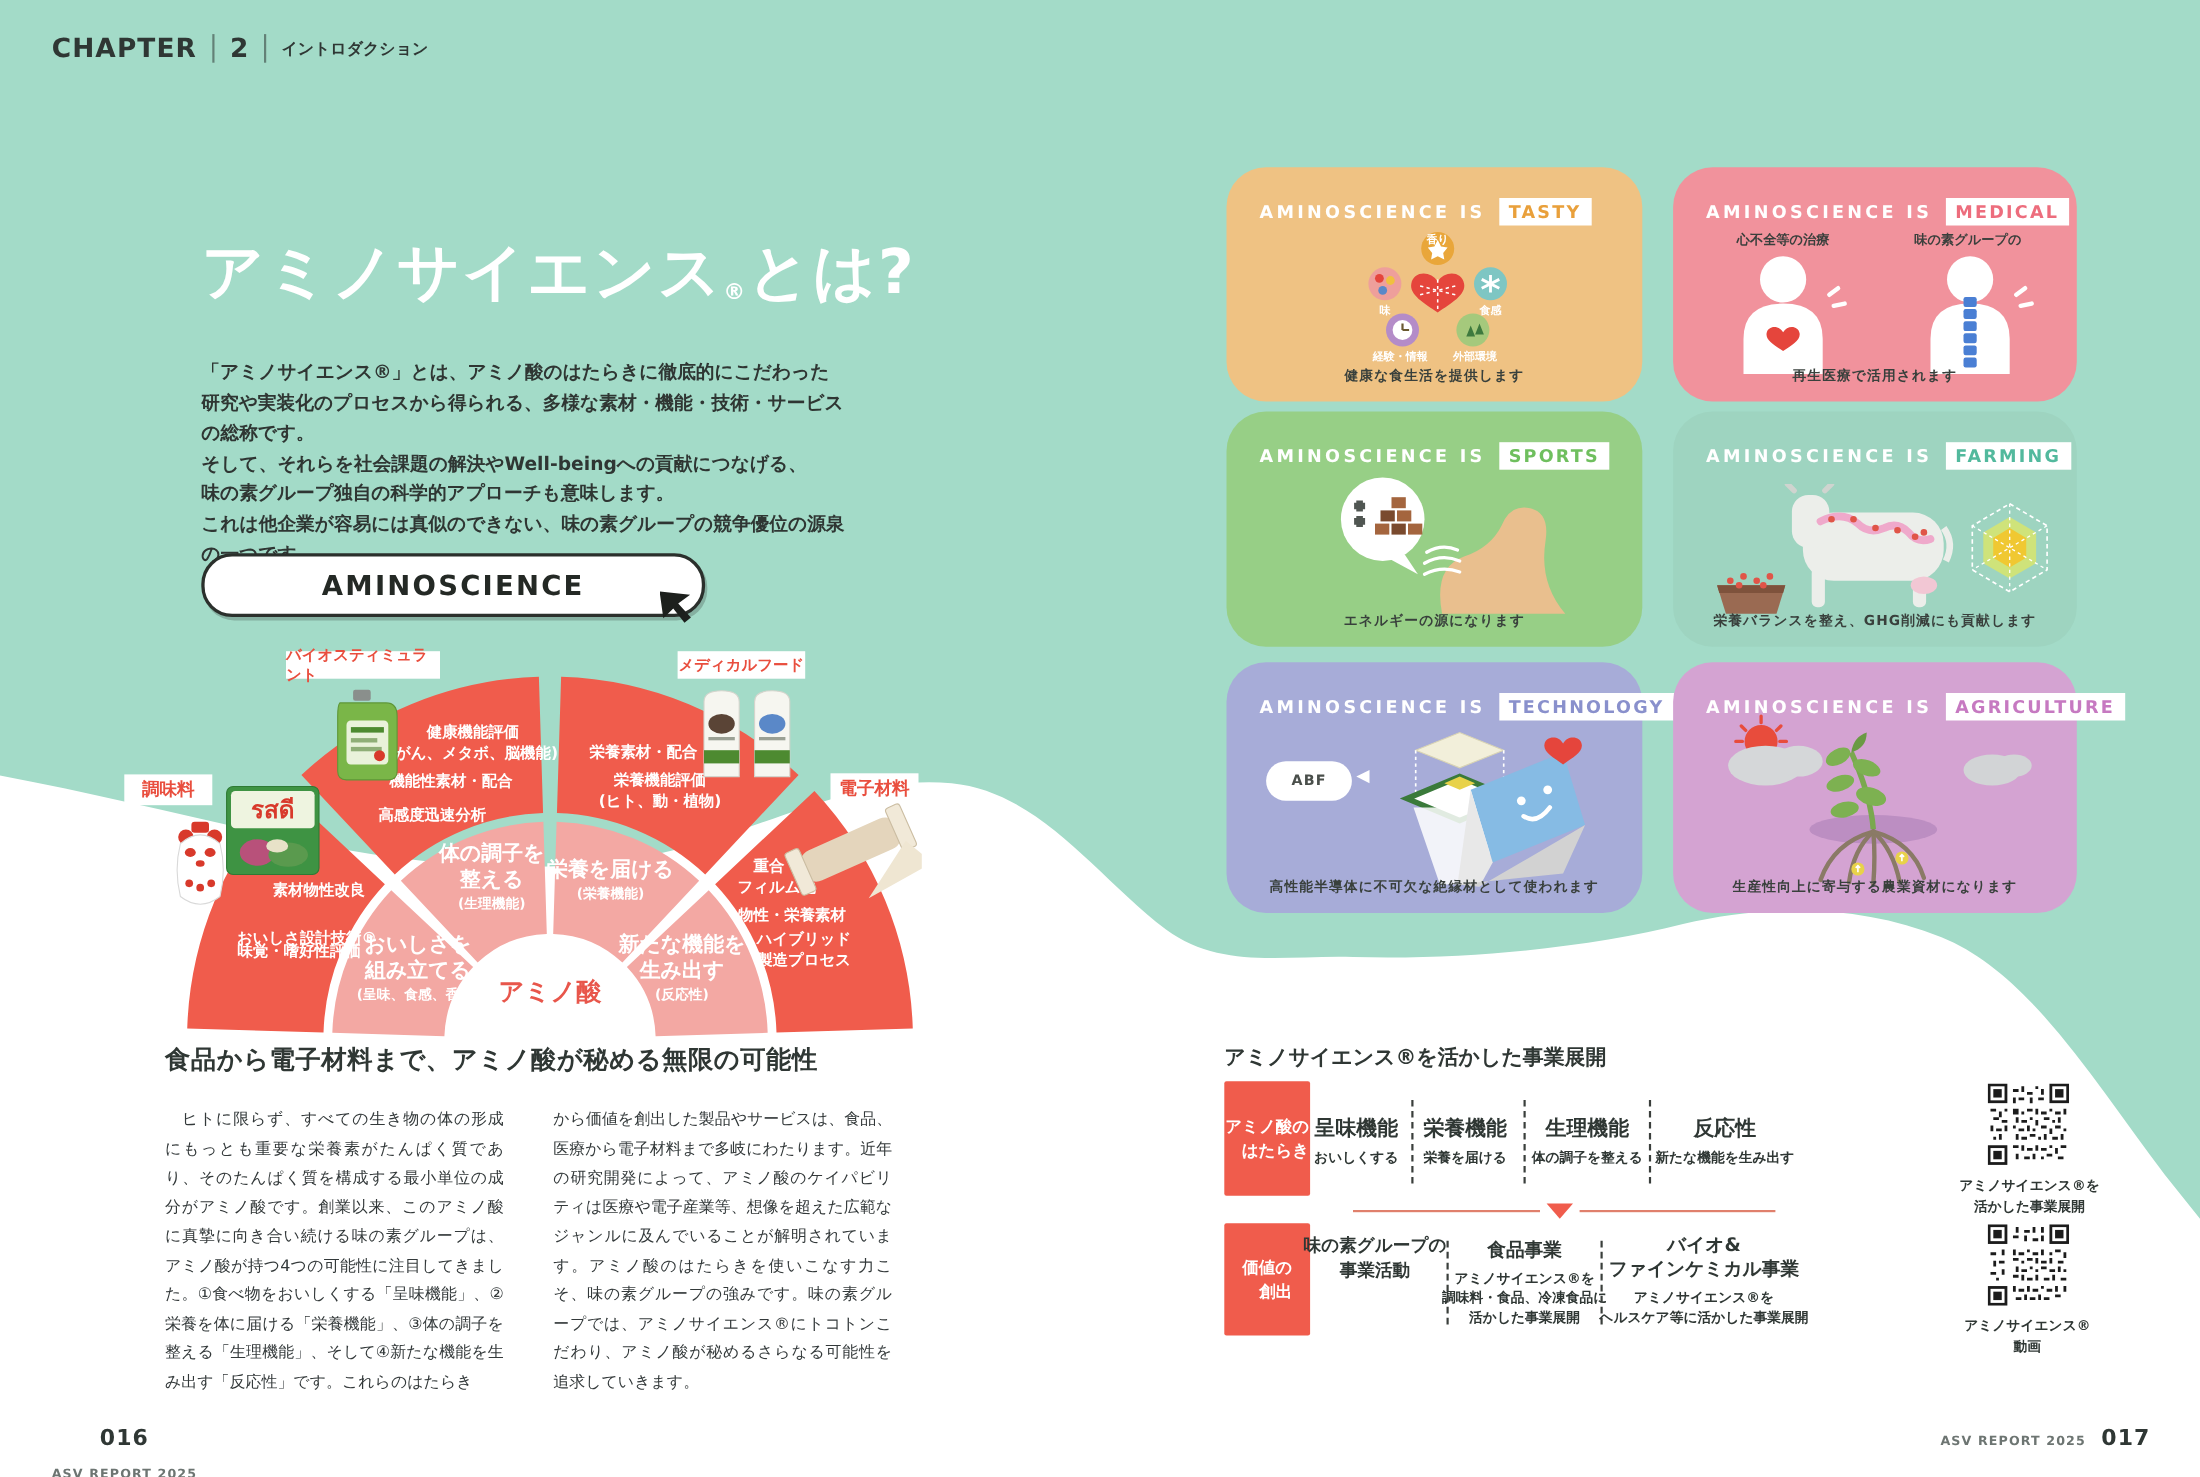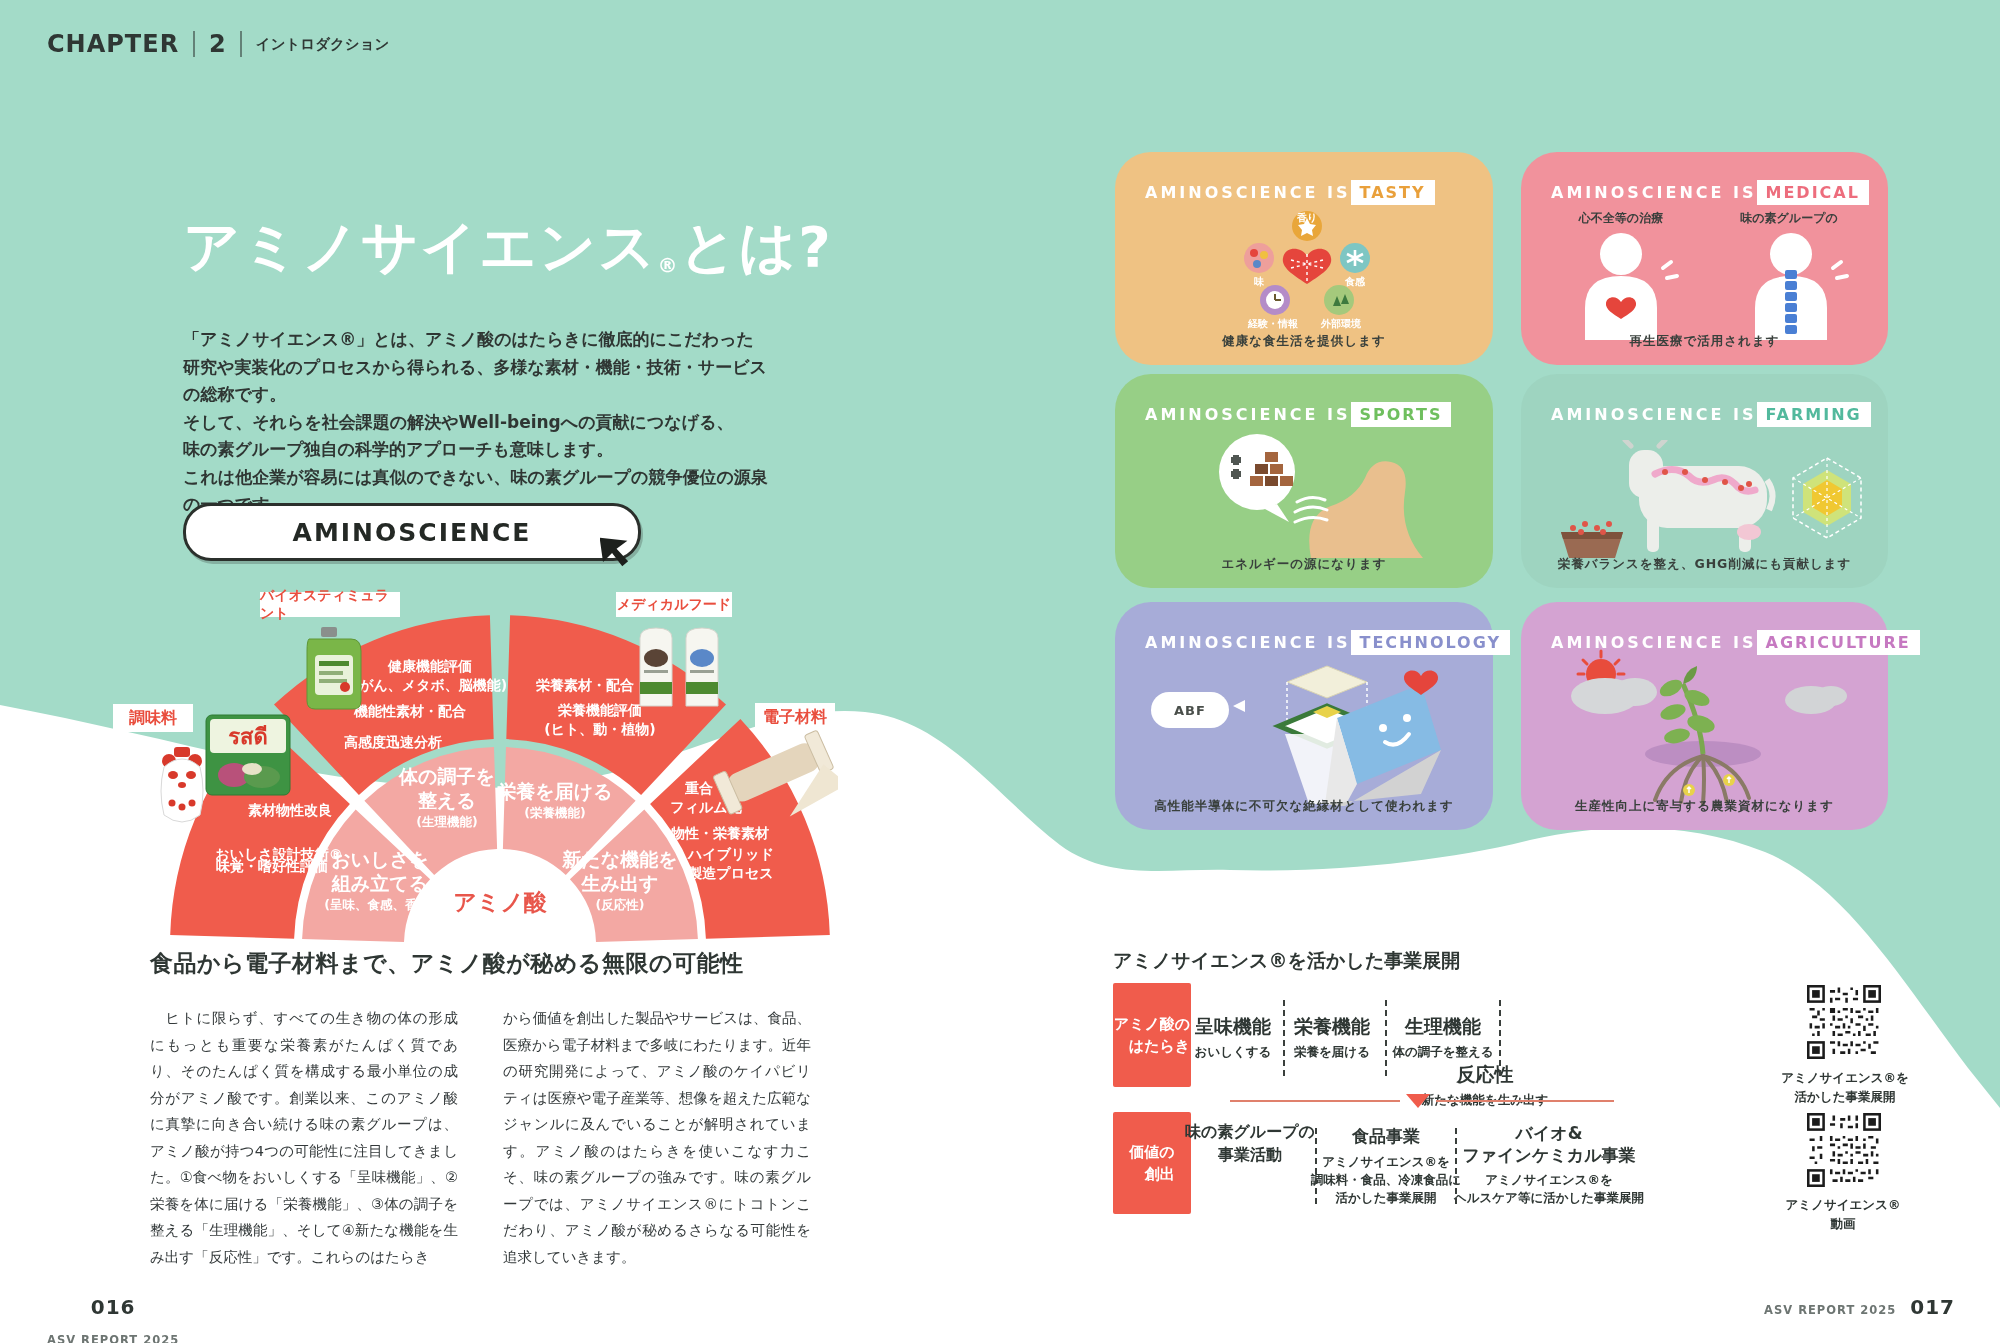--- a/index.html
+++ b/index.html
@@ -8,21 +8,21 @@
   .abs{position:absolute;}
   .ctr{transform:translate(-50%,-50%);text-align:center;}
   .pre{white-space:pre-line;}
   .w{color:#fff;}
   .tag{background:#fff;color:#e94e3e;font-weight:bold;display:flex;align-items:center;justify-content:center;}
   .sector-title{font-size:19px;font-weight:bold;line-height:24px;color:#fff;}
   .sector-sub{font-size:12.5px;font-weight:bold;color:#fff;margin-top:2px;}
   .ring-label{font-size:14px;font-weight:bold;color:#fff;line-height:19px;white-space:nowrap;}
   .ring-label.pre{white-space:pre-line;}
   .card{position:absolute;border-radius:36px;}
-  .card-head{position:absolute;left:30px;top:28px;display:flex;align-items:center;}
+  .card-head{position:absolute;left:30px;top:28px;display:flex;align-items:center;gap:12px;}
   .card-prefix{color:#fff;font-weight:bold;font-size:16px;letter-spacing:3px;white-space:nowrap;}
   .card-tagbox{background:#fff;font-weight:bold;font-size:16px;letter-spacing:2px;padding:3px 9px;}
   .card-caption{position:absolute;left:0;right:0;bottom:15px;text-align:center;
                 font-size:12.5px;font-weight:bold;color:#39403c;letter-spacing:1px;}
   .biz-title{font-size:19px;font-weight:bold;}
   .biz-box{background:#f05c4c;border-radius:2px;color:#fff;font-weight:bold;font-size:15px;
            display:flex;align-items:center;justify-content:center;text-align:right;line-height:22px;}
   .biz-item-title{font-size:19px;font-weight:bold;white-space:pre-line;line-height:23px;}
   .biz-item-sub{font-size:12.5px;font-weight:bold;white-space:pre-line;line-height:18px;margin-top:5px;}
   .dash-sep{border-left:2px dashed #3a3f3c;width:0;}
@@ -391,21 +391,21 @@
     <div class="biz-item-sub">おいしくする</div>
   </div>
   <div class="abs ctr" style="left:1332px;top:1038px;">
     <div class="biz-item-title">栄養機能</div>
     <div class="biz-item-sub">栄養を届ける</div>
   </div>
   <div class="abs ctr" style="left:1443px;top:1038px;">
     <div class="biz-item-title">生理機能</div>
     <div class="biz-item-sub">体の調子を整える</div>
   </div>
-  <div class="abs ctr" style="left:1485px;top:1038px;margin-top:48px;">
+  <div class="abs ctr" style="left:1568px;top:1038px;">
     <div class="biz-item-title">反応性</div>
     <div class="biz-item-sub">新たな機能を生み出す</div>
   </div>
   <div class="abs dash-sep" style="left:1283px;top:1000px;height:76px;"></div>
   <div class="abs dash-sep" style="left:1385px;top:1000px;height:76px;"></div>
   <div class="abs dash-sep" style="left:1499px;top:1000px;height:76px;"></div>
 
   <div class="abs" style="left:1230px;top:1100px;width:170px;height:2px;background:#e0806c;"></div>
   <div class="abs" style="left:1406px;top:1094px;width:0;height:0;border-left:12px solid transparent;border-right:12px solid transparent;border-top:14px solid #f05c4c;"></div>
   <div class="abs" style="left:1436px;top:1100px;width:178px;height:2px;background:#e0806c;"></div>

